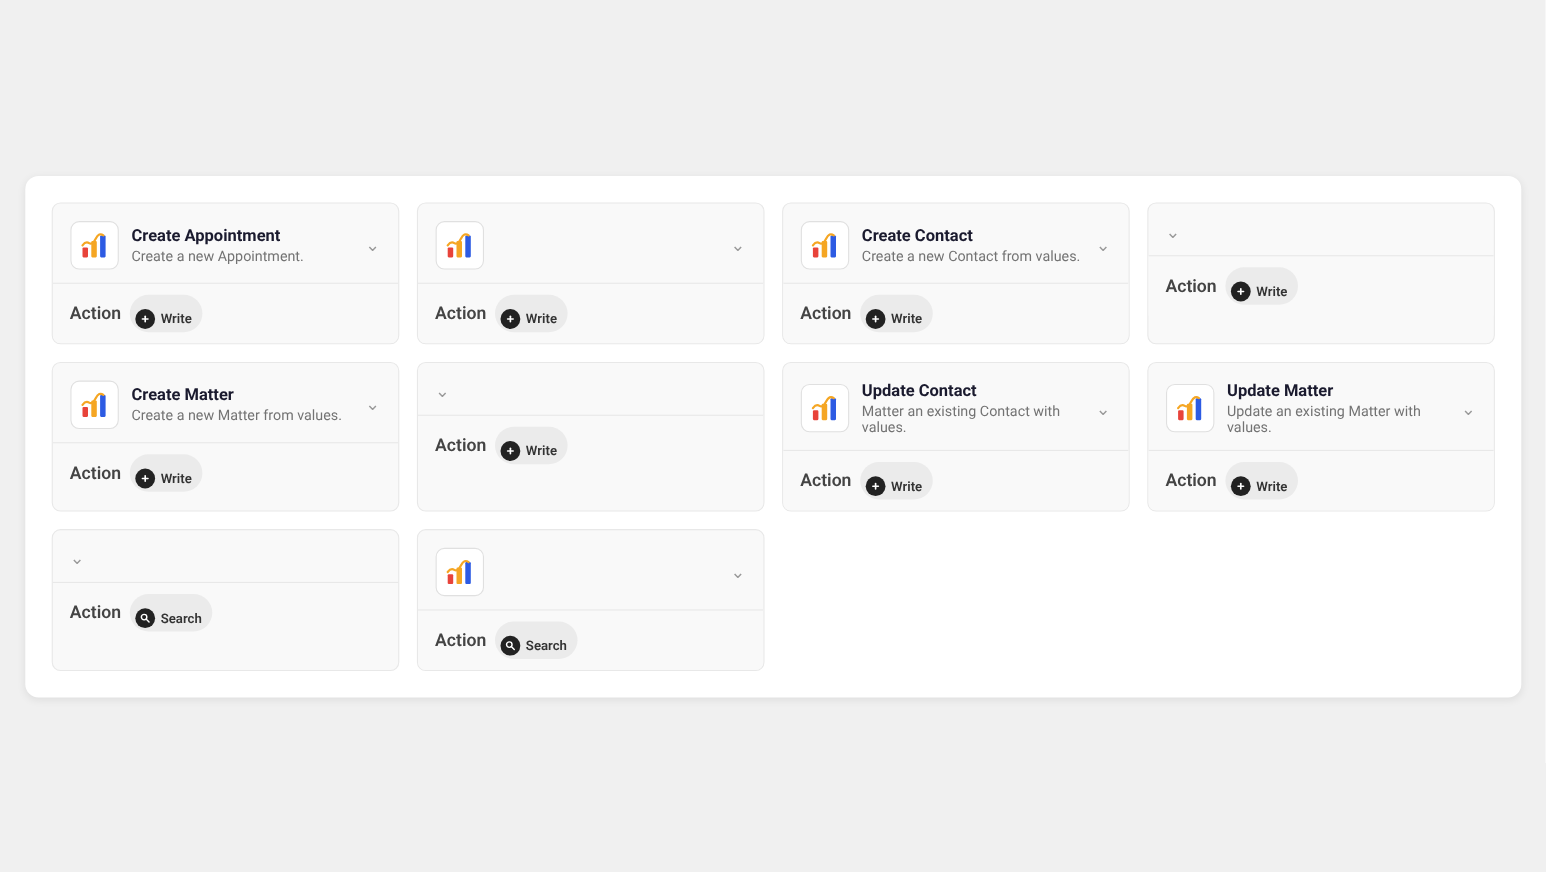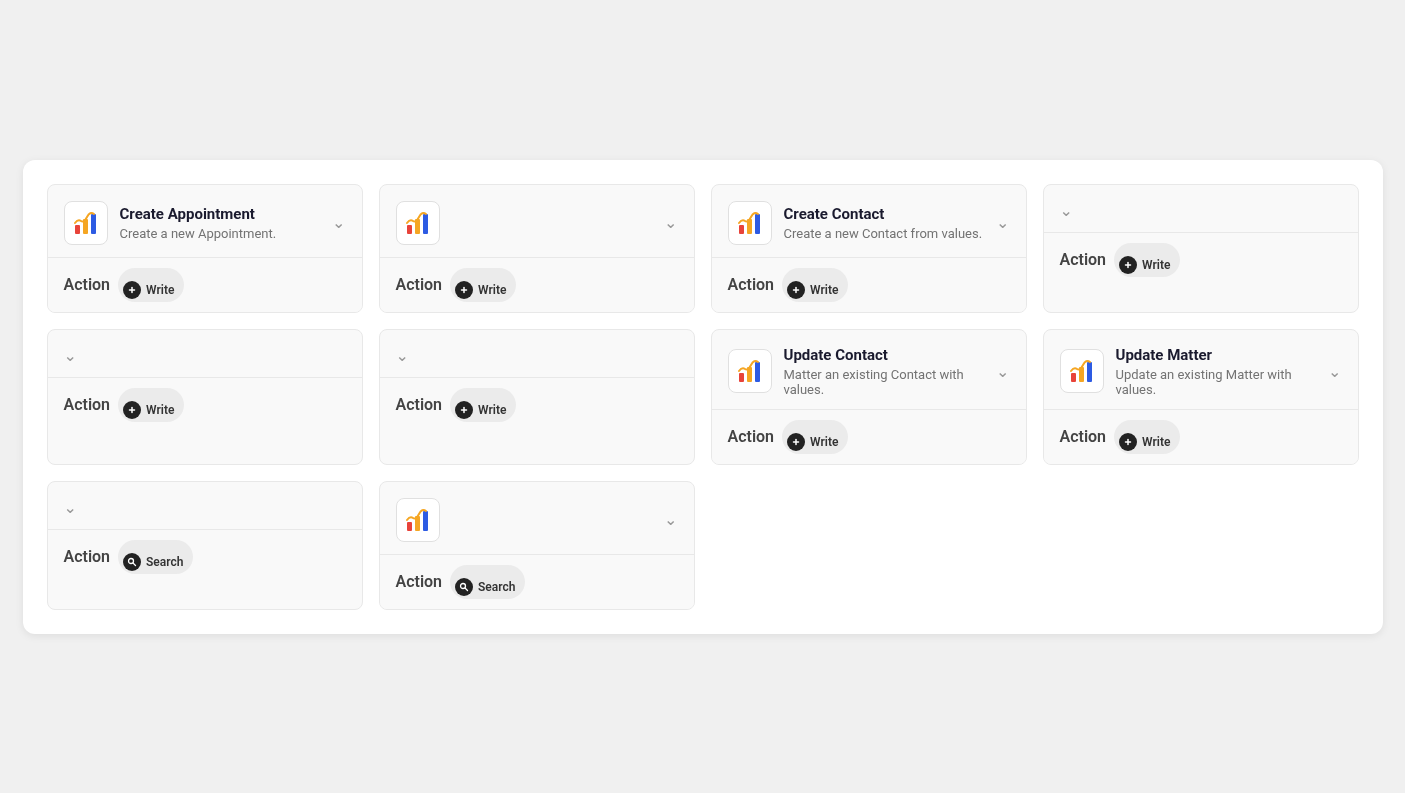--- a/index.html
+++ b/index.html
@@ -248,20 +248,36 @@
           <line x1="5" y1="2.5" x2="5" y2="7.5" stroke="white" stroke-width="1.5" stroke-linecap="round"></line>
           <line x1="2.5" y1="5" x2="7.5" y2="5" stroke="white" stroke-width="1.5" stroke-linecap="round"></line>
         </svg>
       </div>
           <span>Write</span>
         </div>
       </div>
     </div>
       <div class="card">
       <div class="card-header">
+        <div class="card-header-left">
+          <div class="app-icon">
+      <svg viewBox="0 0 28 28" fill="none" xmlns="http://www.w3.org/2000/svg">
+
+        <rect x="3" y="16" width="5" height="9" rx="1" fill="#E8433A"></rect>
+        <rect x="11" y="10" width="5" height="15" rx="1" fill="#F5A623"></rect>
+        <rect x="19" y="5" width="5" height="20" rx="1" fill="#2D5BE3"></rect>
+
+        <path d="M3 14 Q6 10 9 12 Q12 14 15 8 Q18 2 22 5" stroke="#F5A623" stroke-width="2" fill="none" stroke-linecap="round"></path>
+      </svg>
+    </div>
+          <div class="card-text">
+            <h3>Create Matter</h3>
+            <p>Create a new Matter from values.</p>
+          </div>
+        </div>
         <span class="chevron-icon">⌄</span>
       </div>
       <div class="card-footer">
         <span class="action-label">Action</span>
         <div class="badge">
           <div class="badge-icon">
         <svg viewBox="0 0 10 10" fill="none" xmlns="http://www.w3.org/2000/svg">
           <circle cx="5" cy="5" r="4" fill="#222"></circle>
           <line x1="5" y1="2.5" x2="5" y2="7.5" stroke="white" stroke-width="1.5" stroke-linecap="round"></line>
           <line x1="2.5" y1="5" x2="7.5" y2="5" stroke="white" stroke-width="1.5" stroke-linecap="round"></line>

